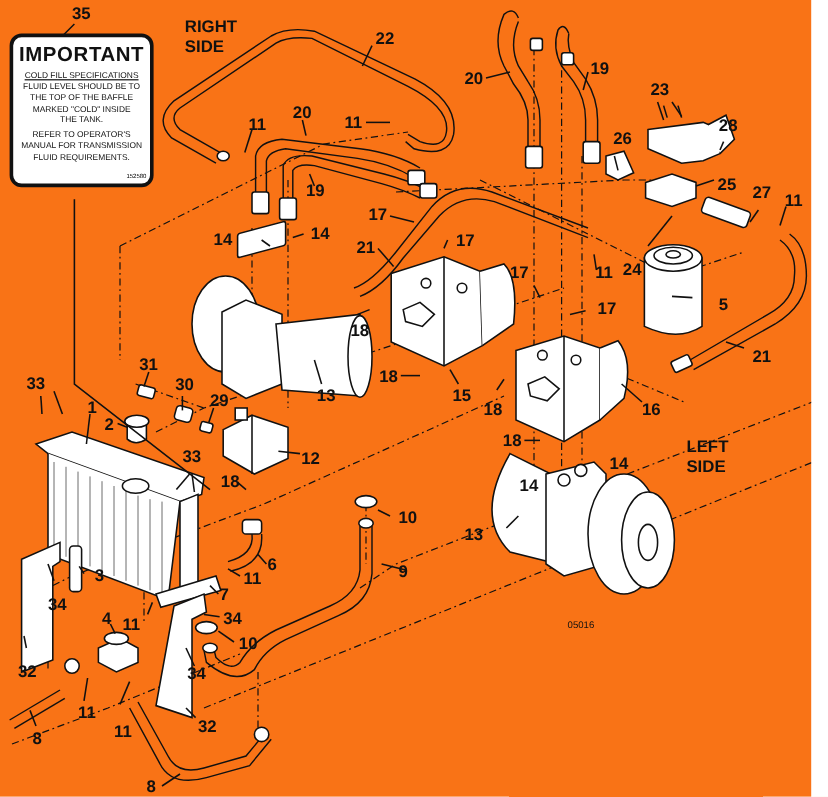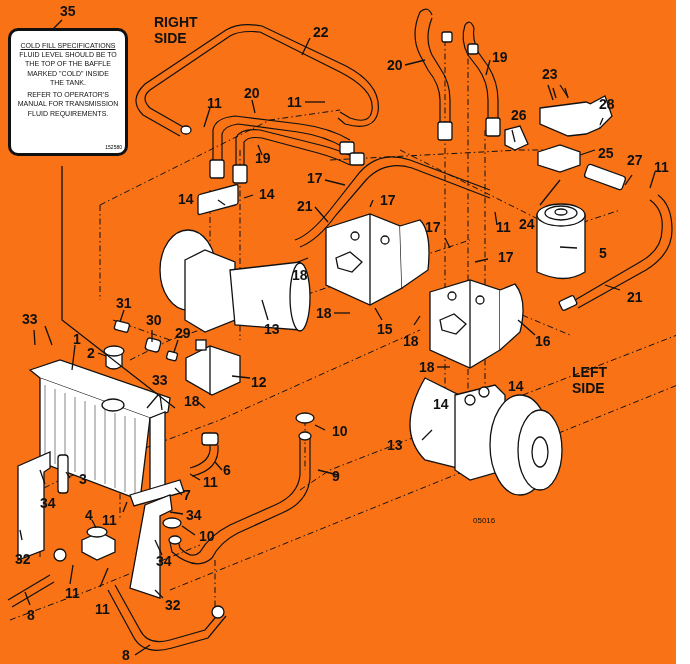--- a/index.html
+++ b/index.html
@@ -329,20 +329,21 @@
     <text class="side" x="154" y="27">RIGHT</text>
     <text class="side" x="154" y="43">SIDE</text>
     <text class="side" x="572" y="377">LEFT</text>
     <text class="side" x="572" y="393">SIDE</text>
   </g>
 
   <text class="figid" x="473" y="523">05016</text>
 </svg>
 
 <div id="decal">
+  <div class="title">IMPORTANT</div>
   <div class="sub">COLD FILL SPECIFICATIONS</div>
   <div class="l">FLUID LEVEL SHOULD BE TO</div>
   <div class="l">THE TOP OF THE BAFFLE</div>
   <div class="l">MARKED "COLD" INSIDE</div>
   <div class="l">THE TANK.</div>
   <div class="gap"></div>
   <div class="l">REFER TO OPERATOR'S</div>
   <div class="l">MANUAL FOR TRANSMISSION</div>
   <div class="l">FLUID REQUIREMENTS.</div>
   <div class="code">152580</div>

